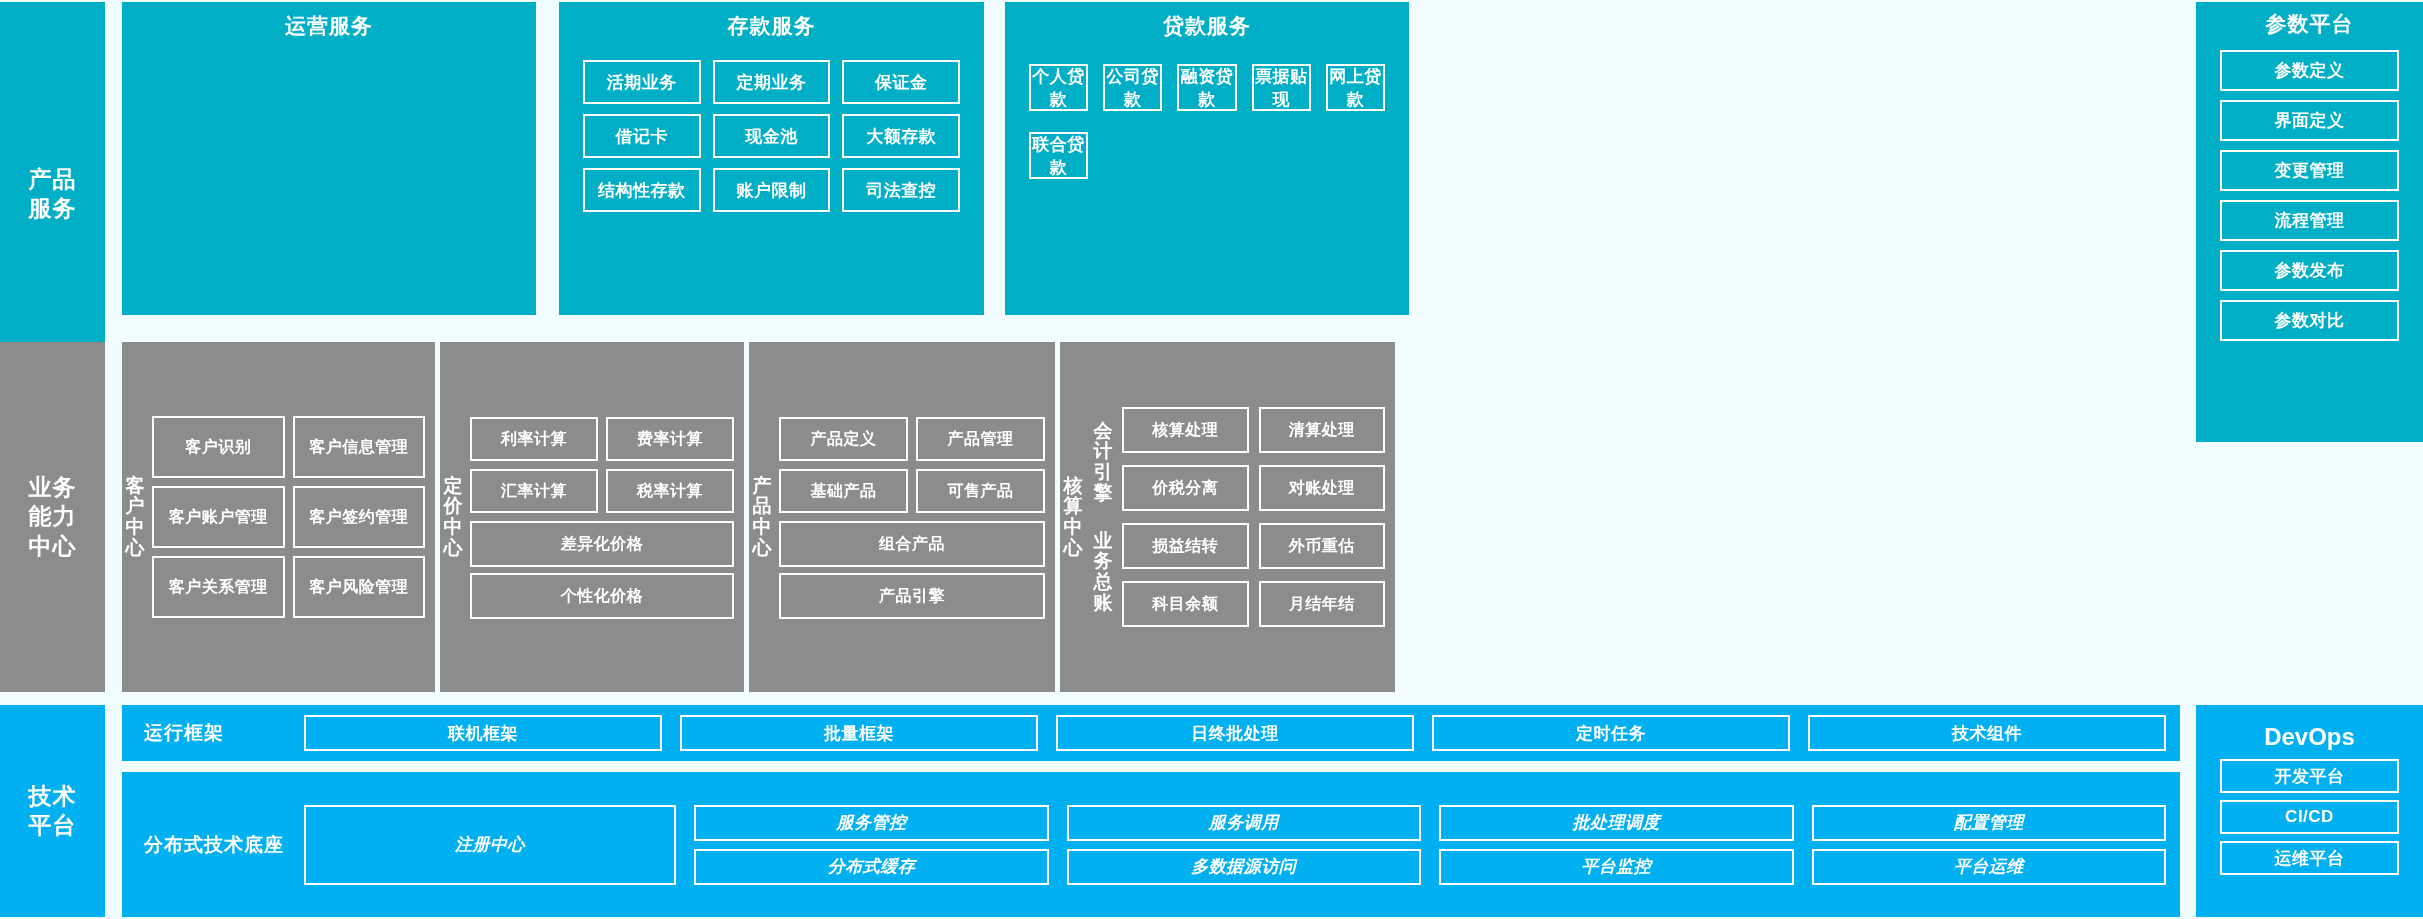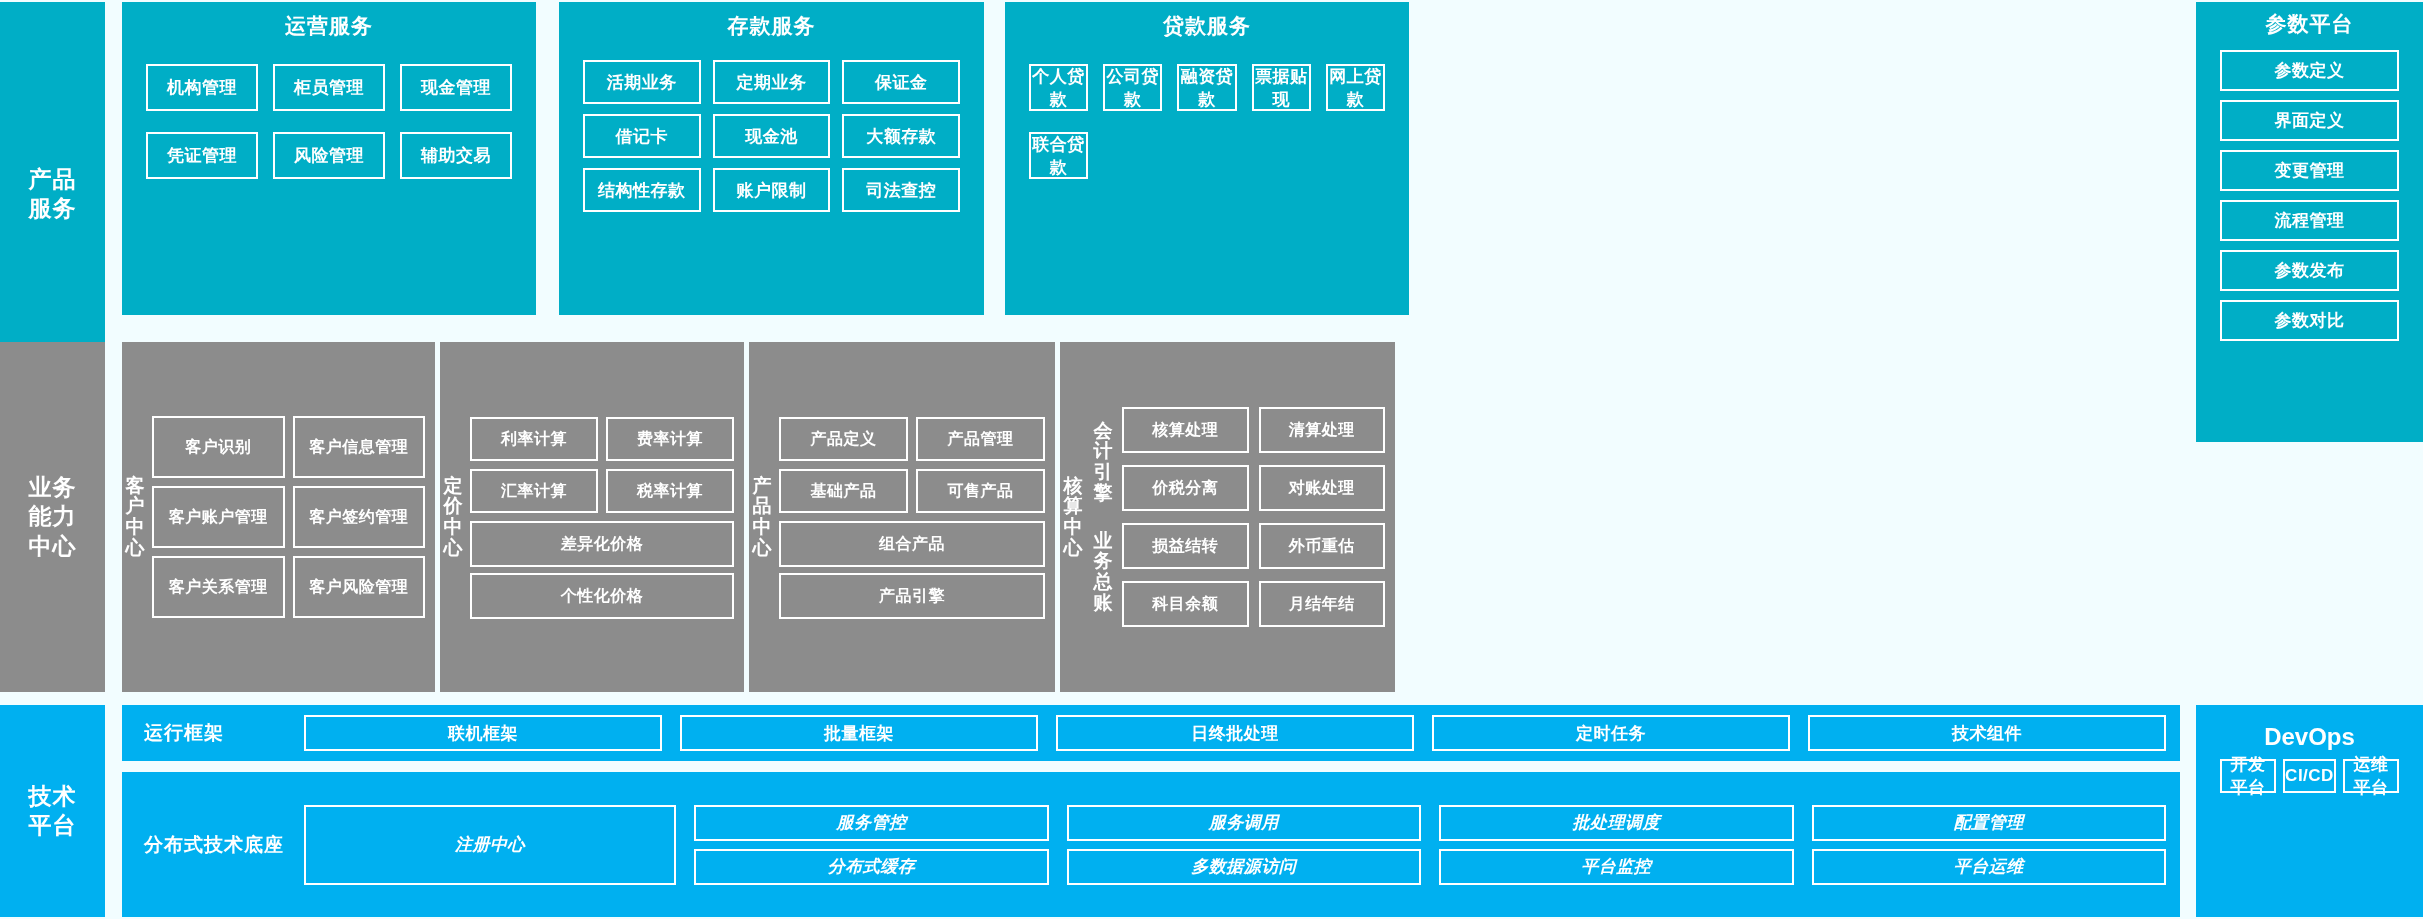--- a/index.html
+++ b/index.html
@@ -139,47 +139,39 @@
   .base-cells { grid-template-columns: 1.05fr 1fr 1fr 1fr 1fr; gap: 8px 18px; }
   .base-cells .cell { font-size: 17px; height: 36px; font-style: italic; }
   .base-cells .tall { grid-row: 1 / 3; height: 80px; }
 
   
   #devops-col {
     position: absolute; top: 705px; left: 2196px;
     width: 227px; height: 212px; padding-top: 18px;
   }
   #devops-col .panel-title { font-size: 24px; margin-bottom: 8px; letter-spacing: 0; }
-  .devops-list { display: flex; gap: 7px; padding: 0 24px; }
+  .devops-list { display: flex; flex-direction: column; gap: 7px; padding: 0 24px; }
   .devops-list .cell { height: 34px; font-size: 17px; }
 </style>
 </head>
 <body>
 
 <div class="canvas">
 
   <div class="row" id="row1">
 
     <div class="rail teal-bg" id="row1-rail">
       <div>
         <div>产品</div>
         <div>服务</div>
       </div>
     </div>
 
     <div class="panel teal-bg" id="p-op">
       <div class="panel-title">运营服务</div>
-      <div class="grid op-grid">
-        <div class="cell">机构管理</div>
-        <div class="cell">柜员管理</div>
-        <div class="cell">现金管理</div>
-        <div class="cell">凭证管理</div>
-        <div class="cell">风险管理</div>
-        <div class="cell">辅助交易</div>
-      </div>
     </div>
 
     <div class="panel teal-bg" id="p-dep">
       <div class="panel-title">存款服务</div>
       <div class="grid dep-grid">
         <div class="cell">活期业务</div>
         <div class="cell">定期业务</div>
         <div class="cell">保证金</div>
         <div class="cell">借记卡</div>
         <div class="cell">现金池</div>

